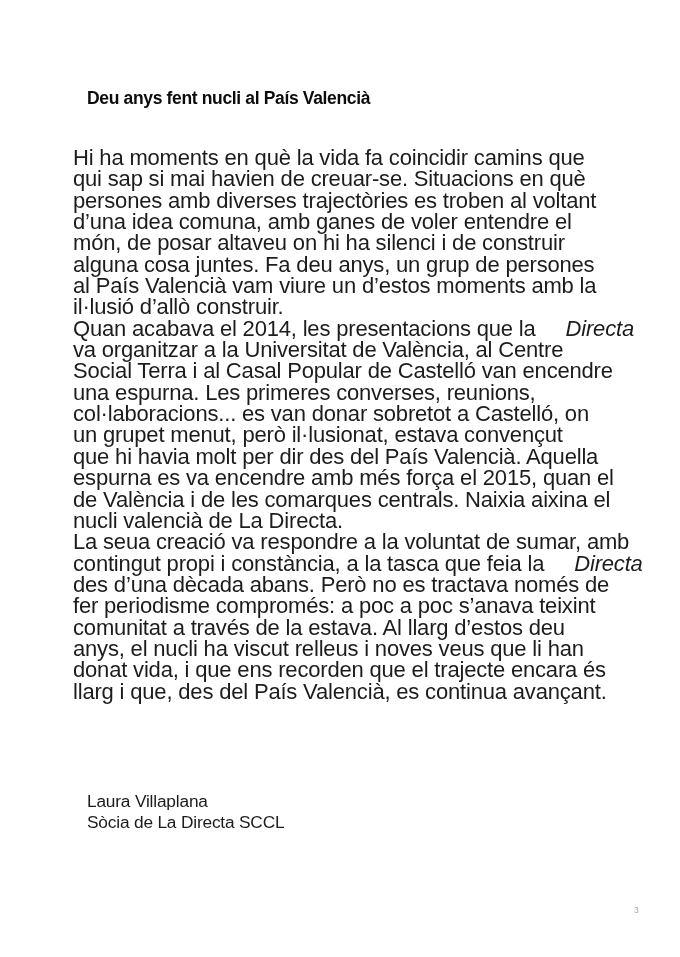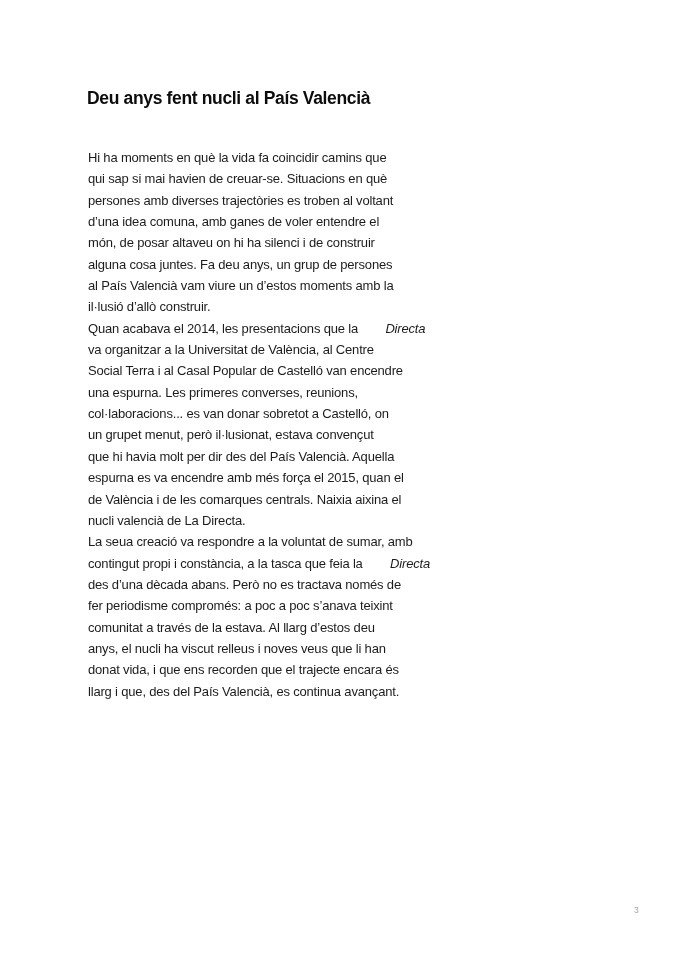--- a/index.html
+++ b/index.html
@@ -25,23 +25,23 @@
     left: 87px;
     top: 76px;
     font-size: 17.5px;
     font-weight: 700;
     letter-spacing: -0.35px;
     color: #0c0c0c;
     white-space: nowrap;
   }
   .article-body {
     position: absolute;
-    left: 88px;
+    left: 73px;
     top: 147px;
-    font-size: 13px;
+    font-size: 22px;
     line-height: 21.35px;
     letter-spacing: -0.18px;
     color: #1c1c1c;
   }
   .article-body .line {
     white-space: nowrap;
   }
   .article-body em {
     font-style: italic;
     margin-left: 24px;
@@ -96,17 +96,19 @@
       <div class="line"><span>contingut propi i constància, a la tasca que feia la </span><em>Directa</em></div>
       <div class="line"><span>des d’una dècada abans. Però no es tractava només de</span></div>
       <div class="line"><span>fer periodisme compromés: a poc a poc s’anava teixint</span></div>
       <div class="line"><span>comunitat a través de la estava. Al llarg d’estos deu</span></div>
       <div class="line"><span>anys, el nucli ha viscut relleus i noves veus que li han</span></div>
       <div class="line"><span>donat vida, i que ens recorden que el trajecte encara és</span></div>
       <div class="line"><span>llarg i que, des del País Valencià, es continua avançant.</span></div>
     </div>
 
   <div class="signature">
+    <div>Laura Villaplana</div>
+    <div>Sòcia de La Directa SCCL</div>
   </div>
 
   <div class="page-number">3</div>
 
 </div>
 
 </body></html>

